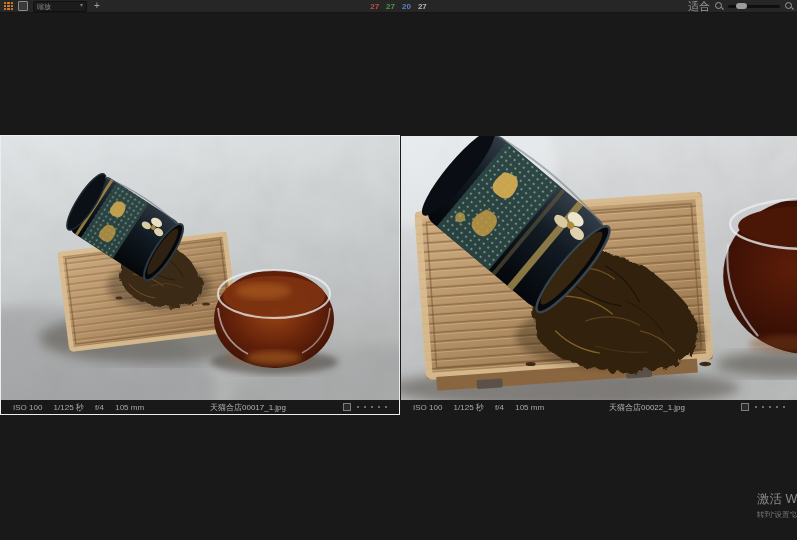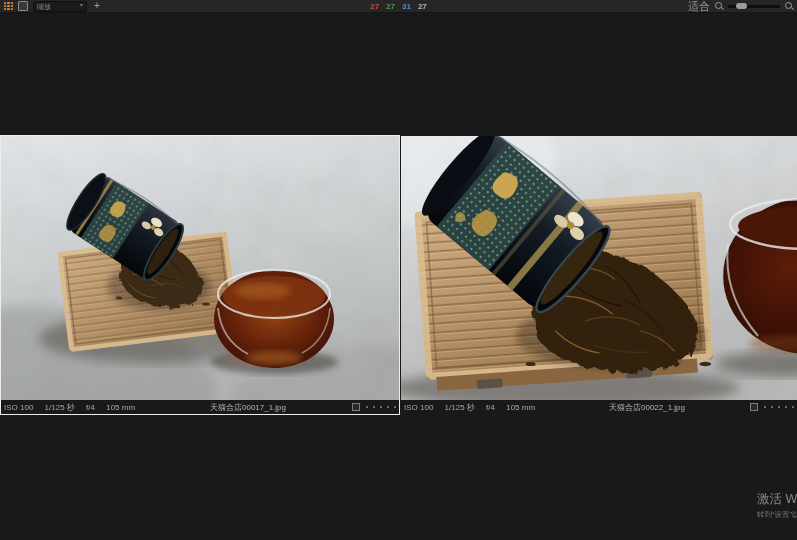--- a/index.html
+++ b/index.html
@@ -26,21 +26,21 @@
   .mag::after{content:"";position:absolute;left:5.5px;top:5.5px;width:3px;height:1px;background:#9a9a9a;transform:rotate(45deg);}
   .zoom-slider{position:relative;width:52px;height:3px;background:#0e0e0e;border-radius:2px;}
   .zoom-handle{position:absolute;left:8px;top:-2px;width:11px;height:6px;background:#9c9c9c;border-radius:3px;}
 
   
   .cell{position:absolute;box-sizing:border-box;background:#000;}
   .cell-left{left:0;top:135px;width:400px;height:280px;border:1px solid #ededed;}
   .cell-right{left:401px;top:136px;width:396px;height:278px;}
   .photo{display:block;width:100%;height:calc(100% - 14px);}
   .infobar{height:14px;background:#191919;display:flex;align-items:center;position:relative;
-    padding:0 3px;box-sizing:border-box;color:#a8a8a8;font-size:8px;white-space:nowrap;}
+    padding:0 12px;box-sizing:border-box;color:#a8a8a8;font-size:8px;white-space:nowrap;}
   .exif span{margin-right:9px;}
   .filename{position:absolute;left:50%;transform:translateX(-50%);color:#b4b4b4;margin-left:48px;}
   .meta-right{margin-left:auto;display:flex;align-items:center;gap:6px;}
   .tag-square{width:6px;height:6px;border:1px solid #7d7d7d;background:#2a2a2a;}
   .dots{display:flex;gap:5px;}
   .dot{width:2px;height:2px;border-radius:50%;background:#8a8a8a;}
 
   
   .watermark{position:absolute;left:757px;top:491px;color:#8b8b8b;white-space:nowrap;}
   .wm1{font-size:12.5px;}
@@ -67,21 +67,21 @@
       <div class="icon-viewer"></div>
       <div class="tb-dropdown">
         <span>缩放</span>
         <span class="chev">▾</span>
       </div>
       <div class="icon-plus">+</div>
     </div>
     <div class="tb-center">
       <span class="rv-r">27</span>
       <span class="rv-g">27</span>
-      <span class="rv-b">31</span>
+      <span class="rv-b">20</span>
       <span class="rv-l">27</span>
     </div>
     <div class="tb-right">
       <span class="fit-label">适合</span>
       <span class="mag"></span>
       <div class="zoom-slider">
         <div class="zoom-handle"></div>
       </div>
       <span class="mag"></span>
     </div>

